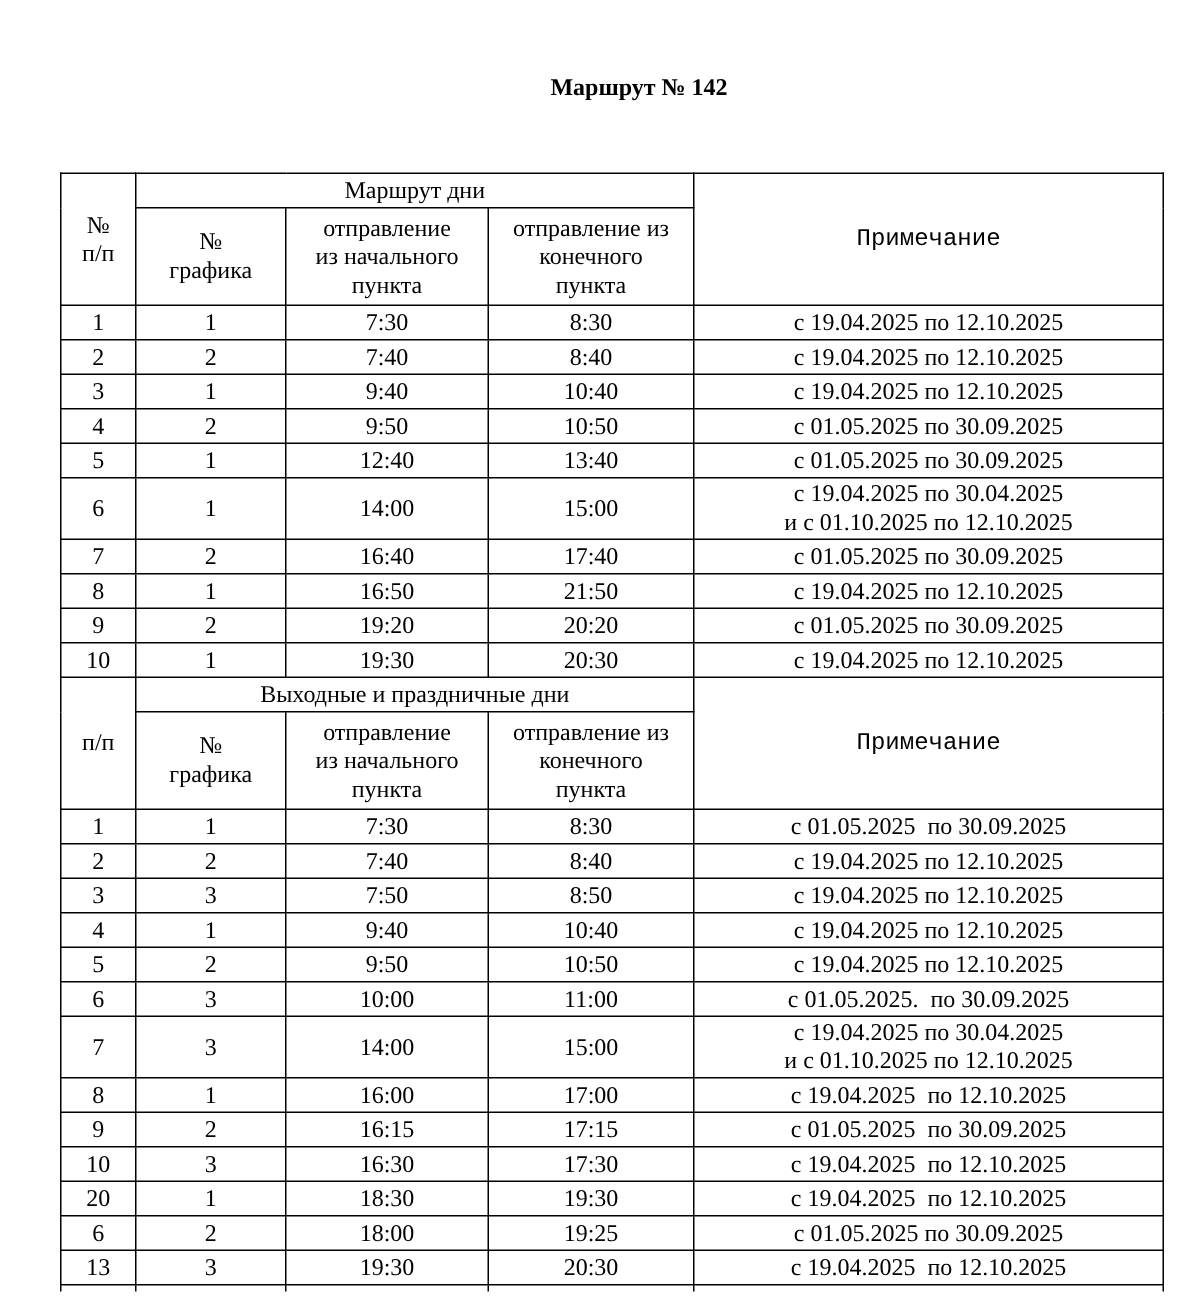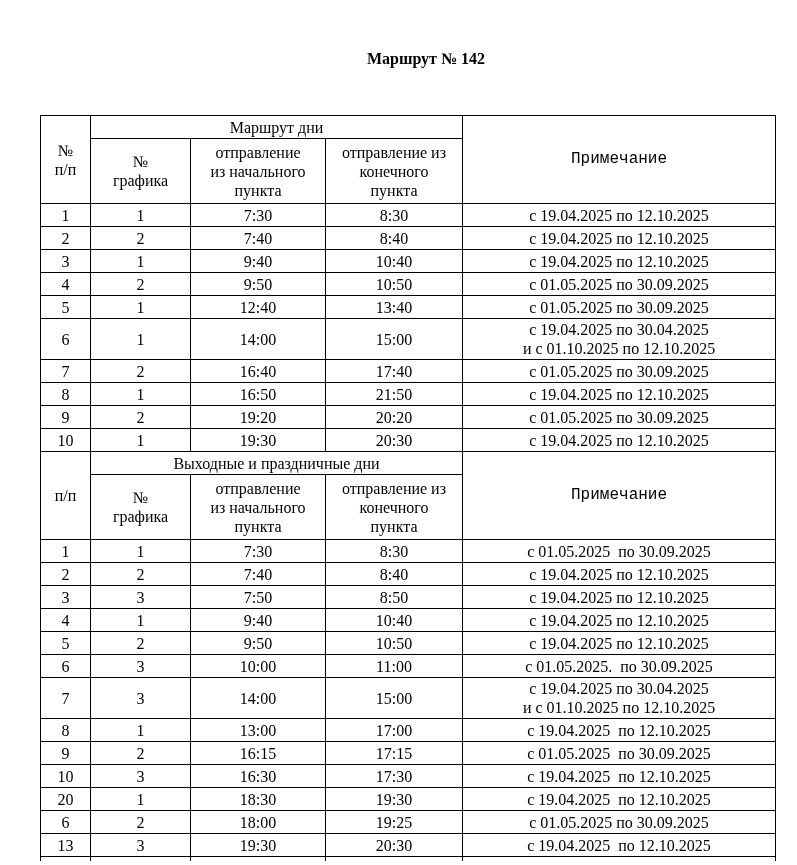--- a/index.html
+++ b/index.html
@@ -250,21 +250,21 @@
           <td>7</td>
           <td>3</td>
           <td>14:00</td>
           <td>15:00</td>
           <td class="note-cell">с 19.04.2025 по 30.04.2025
 и с 01.10.2025 по 12.10.2025</td>
         </tr>
         <tr>
           <td>8</td>
           <td>1</td>
-          <td>13:00</td>
+          <td>16:00</td>
           <td>17:00</td>
           <td class="note-cell">с 19.04.2025  по 12.10.2025</td>
         </tr>
         <tr>
           <td>9</td>
           <td>2</td>
           <td>16:15</td>
           <td>17:15</td>
           <td class="note-cell">с 01.05.2025  по 30.09.2025</td>
         </tr>

